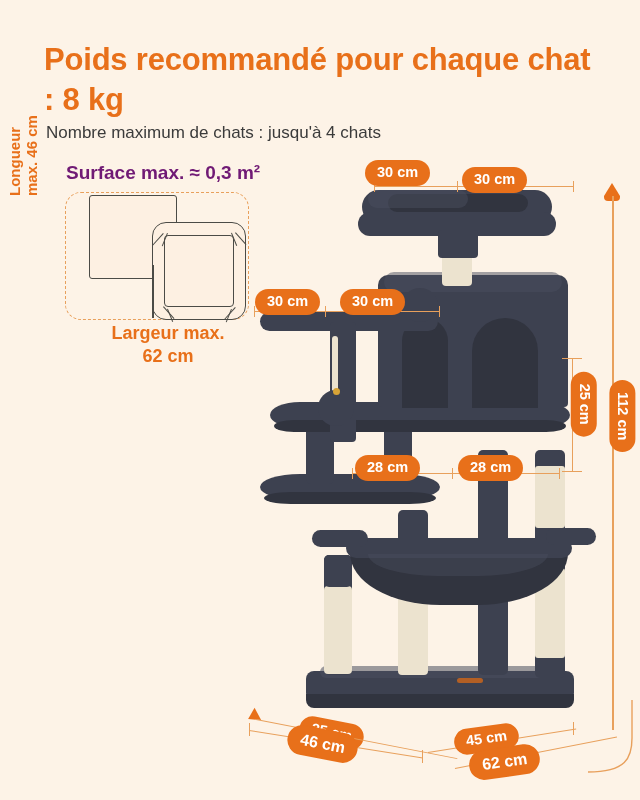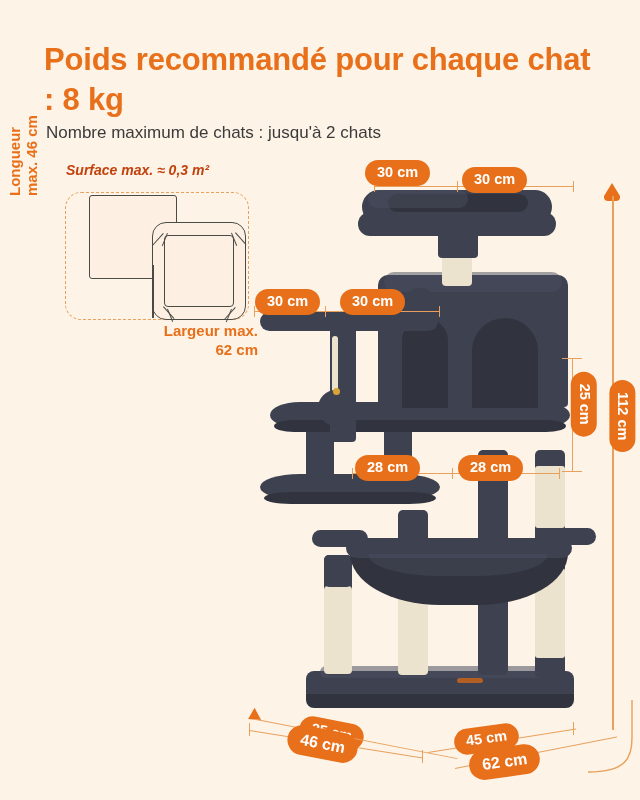--- a/index.html
+++ b/index.html
@@ -19,21 +19,21 @@
     letter-spacing:-0.2px;
   }
   .subtitle{
     position:absolute;left:46px;top:122px;width:560px;
     color:#3b3b3b;font-size:17px;line-height:1.3;
   }
 
   
   .surf-title{
     position:absolute;left:66px;top:162px;
-    color:#c2410c;font-size:14px;font-weight:bold;white-space:nowrap;font-style:italic;
+    color:#701a75;font-size:19px;font-weight:bold;white-space:nowrap;
   }
   .surf-box{
     position:absolute;left:65px;top:192px;width:182px;height:126px;
     border:1.6px dashed #e8a05c;border-radius:16px;
     background:transparent;
   }
   .shape-a{
     position:absolute;left:89px;top:195px;width:86px;height:82px;
     border:1.6px solid #4b4b46;border-radius:3px;background:#fdf0e2;
   }
@@ -51,22 +51,22 @@
   }
   .lbl-long{
     position:absolute;left:6px;top:196px;width:120px;
     transform:rotate(-90deg);transform-origin:left top;
     color:#e8701a;font-size:15px;font-weight:bold;line-height:1.15;
     text-align:left;white-space:nowrap;
   }
   .lbl-long span{display:block;}
   .lbl-larg{
     position:absolute;left:78px;top:322px;width:180px;
-    color:#e8701a;font-size:15px;font-weight:bold;line-height:1.25;
-    text-align:right;
+    color:#e8701a;font-size:18px;font-weight:bold;line-height:1.25;
+    text-align:center;
   }
   .lbl-larg span{display:block;}
 
   
   .tree{position:absolute;left:250px;top:150px;width:360px;height:580px;}
   .fab{position:absolute;background:#3d4150;}      
   .fab-l{position:absolute;background:#4a4e5e;}
   .fab-d{position:absolute;background:#31343f;}
   .sisal{position:absolute;background:#ece3cf;}
   .rnd{border-radius:50%;}
@@ -108,21 +108,21 @@
   }
   .badge-rot-a{transform:rotate(11deg);transform-origin:center center;}
   .badge-rot-c{transform:rotate(-8deg);transform-origin:center center;}
 </style>
 </head>
 <body>
 
 <div class="root">
 
   <div class="title">Poids recommandé pour chaque chat : 8 kg</div>
-  <div class="subtitle">Nombre maximum de chats : jusqu'à 2 chats</div>
+  <div class="subtitle">Nombre maximum de chats : jusqu'à 4 chats</div>
 
   <div class="surf-title">Surface max. ≈  0,3 m²</div>
 
   <div class="surf-box"></div>
 
   <div class="shape-a"></div>
 
   <div class="shape-b">
     <div class="shape-b-inner"></div>
     <div class="crease" style="left:10px;top:10px;height:16px;transform:rotate(42deg);transform-origin:top left;"></div>

